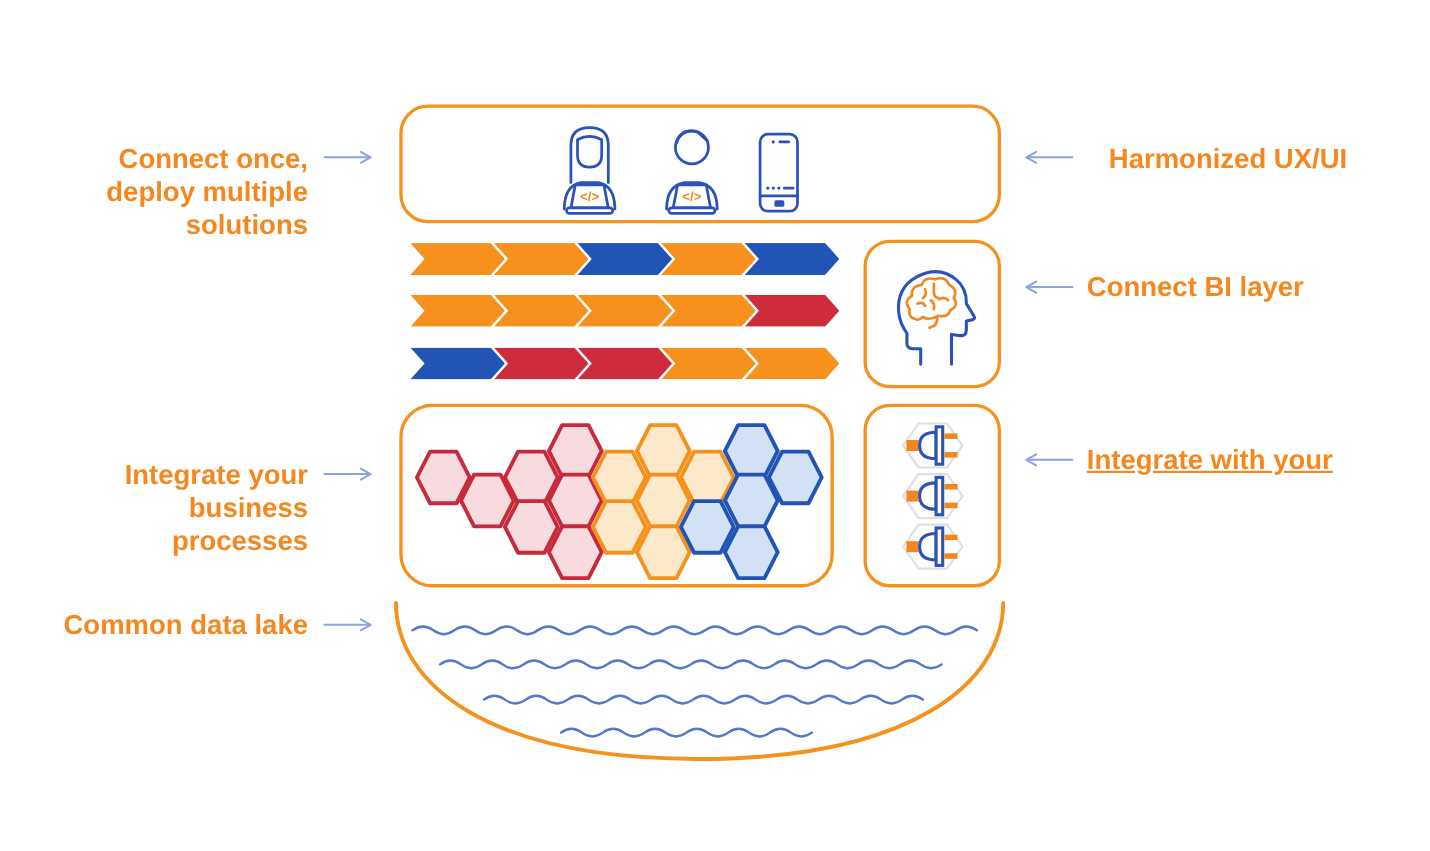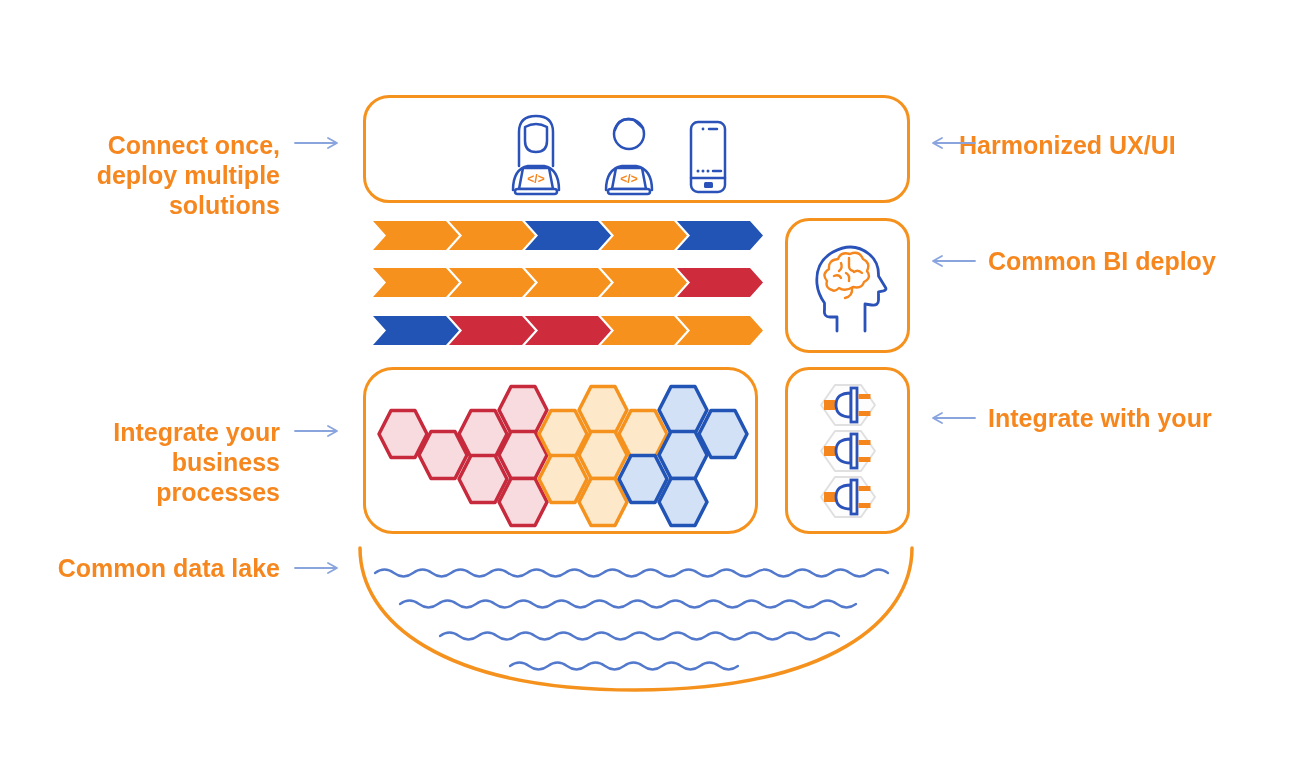--- a/index.html
+++ b/index.html
@@ -53,27 +53,27 @@
   </div>
   <div class="lbl r" style="top:130px;right:1020px;">
     <div>Connect once,</div>
     <div>deploy multiple</div>
     <div>solutions</div>
   </div>
   <div class="lbl r" style="top:553px;right:1020px;">
     <div>Common data lake</div>
   </div>
 
-  <div class="lbl" style="top:130px;left:959px;">
+  <div class="lbl" style="top:130px;left:1008px;">
     <div>Harmonized UX/UI</div>
   </div>
   <div class="lbl" style="top:246px;left:988px;">
-    <div>Common BI deploy</div>
-  </div>
-  <div class="lbl" style="top:403px;left:988px;">
+    <div>Connect BI layer</div>
+  </div>
+  <div class="lbl" style="top:403px;left:988px;text-decoration:underline;">
     <div>Integrate with your</div>
   </div>
 
   <div class="arrow" style="left:292px;top:135px;">
     <svg width="48" height="16">
         <line x1="3" y1="8" x2="44" y2="8"></line>
         <path d="M 36 3 L 45 8 L 36 13"></path>
       </svg>
   </div>
   <div class="arrow" style="left:292px;top:423px;">

